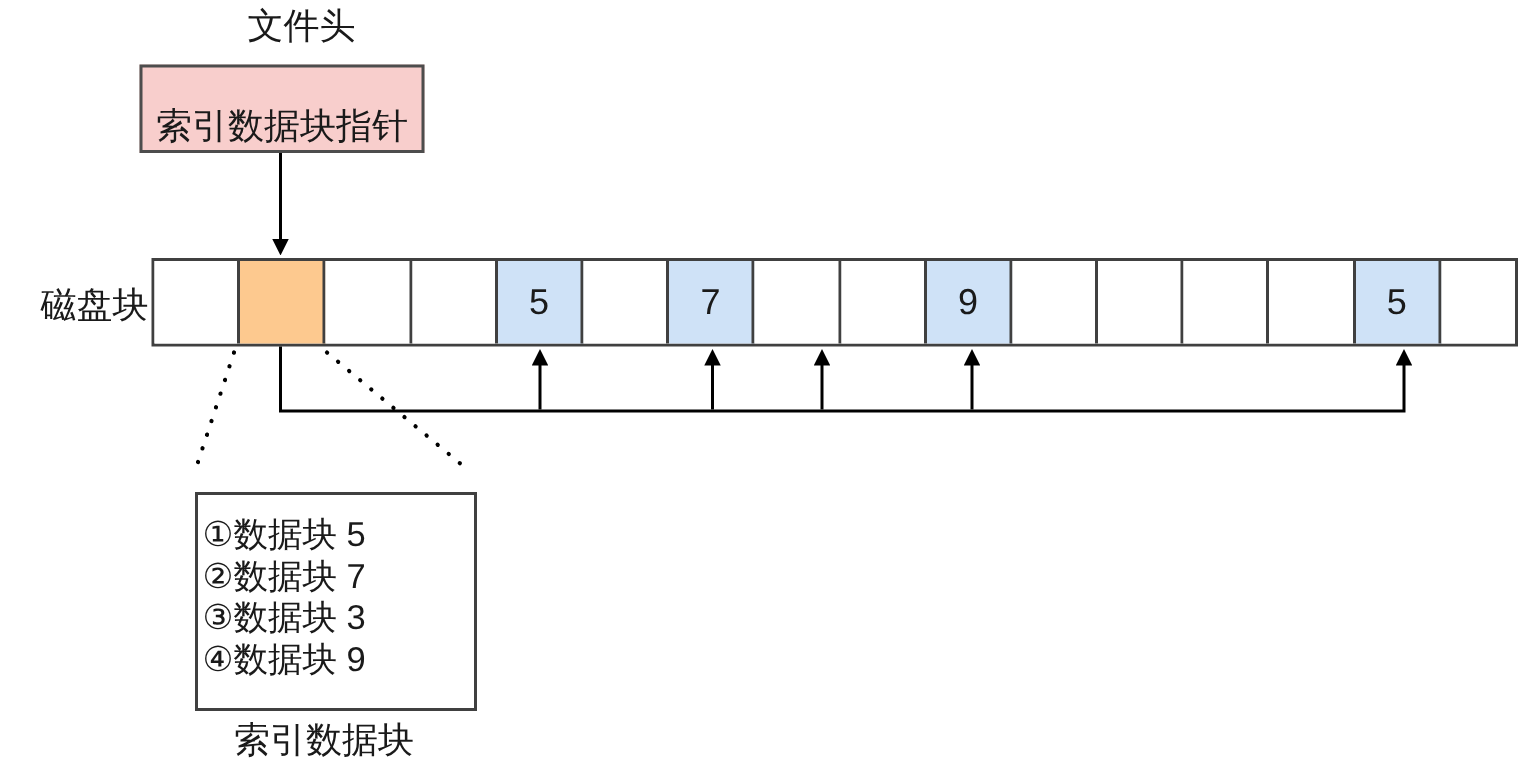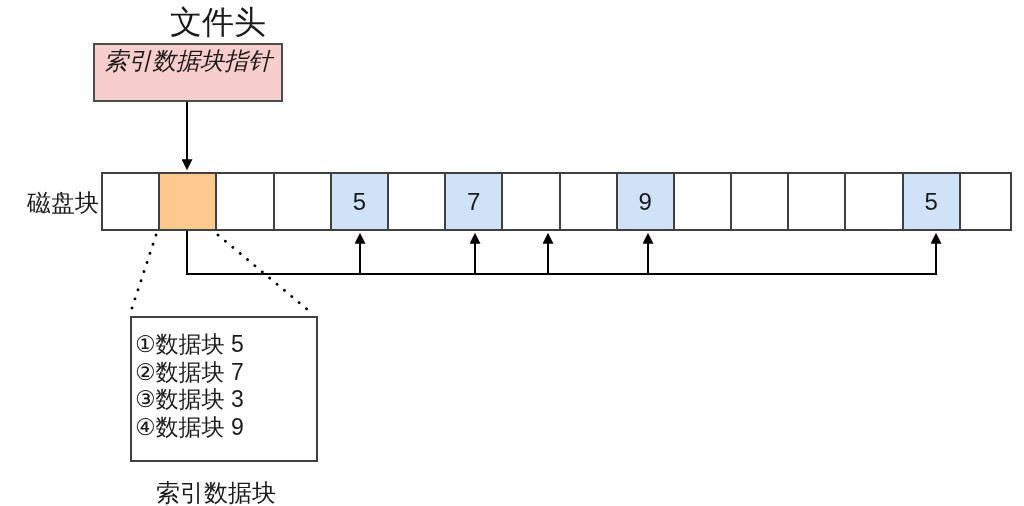--- a/index.html
+++ b/index.html
@@ -3,42 +3,42 @@
 <meta charset="utf-8">
 <style>
   :root{
     --pink-fill:#F8CECC; --pink-border:#4D4D4D; --orange-fill:#FDC98F;
     --blue-fill:#CFE2F7; --cell-border:#404040; --line-color:#000000; --text-color:#1A1A1A;
   }
   html,body{margin:0;padding:0;background:#fff;}
   body{font-family:"Liberation Sans","DejaVu Sans",sans-serif;color:var(--text-color);}
   .canvas{position:relative;width:1024px;height:506px;background:#fff;overflow:hidden;}
 
-  .file-header-title{position:absolute;left:218px;top:1px;transform:translateX(-50%);
-    font-size:32px;white-space:nowrap;}
+  .file-header-title{position:absolute;left:201px;top:1px;transform:translateX(-50%);
+    font-size:24px;white-space:nowrap;}
   .pointer-box{position:absolute;left:93px;top:43px;width:190px;height:59px;box-sizing:border-box;
     background:var(--pink-fill);border:2px solid var(--pink-border);
-    display:flex;align-items:flex-start;justify-content:center;font-size:24px;white-space:nowrap;font-style:italic;}
+    display:flex;align-items:flex-end;justify-content:center;font-size:24px;white-space:nowrap;}
 
   .row-label{position:absolute;left:27px;top:187px;font-size:24px;white-space:nowrap;}
 
   .disk-row{position:absolute;left:101px;top:172px;width:911px;height:59px;box-sizing:border-box;
     border:2px solid var(--cell-border);display:flex;background:#fff;}
   .cell{flex:0 0 57.2px;box-sizing:border-box;border-right:2px solid var(--cell-border);
     display:flex;align-items:center;justify-content:center;font-size:24px;background:#fff;}
   .cell:last-child{flex:1 1 auto;border-right:none;}
   .cell.index{background:var(--orange-fill);}
   .cell.data{background:var(--blue-fill);}
 
   .connectors{position:absolute;left:0;top:0;width:1024px;height:506px;pointer-events:none;}
   .connectors path{fill:none;stroke:var(--line-color);stroke-width:2px;}
   .connectors path.dotted{stroke-width:2.8px;stroke-linecap:round;stroke-dasharray:0.1 9.5;}
   .connectors .head{fill:var(--line-color);stroke:none;}
 
-  .index-box{position:absolute;left:130px;top:316px;width:188px;height:146px;box-sizing:border-box;
+  .index-box{position:absolute;left:130px;top:328px;width:188px;height:146px;box-sizing:border-box;
     border:2px solid var(--cell-border);background:#fff;padding:13px 16px 0 3px;}
   .index-box .entry{font-size:23px;line-height:27.5px;white-space:nowrap;}
   .index-caption{position:absolute;left:216px;top:477px;transform:translateX(-50%);
     font-size:24px;white-space:nowrap;}
 </style>
 </head>
 <body>
 
 <div class="canvas">
 

